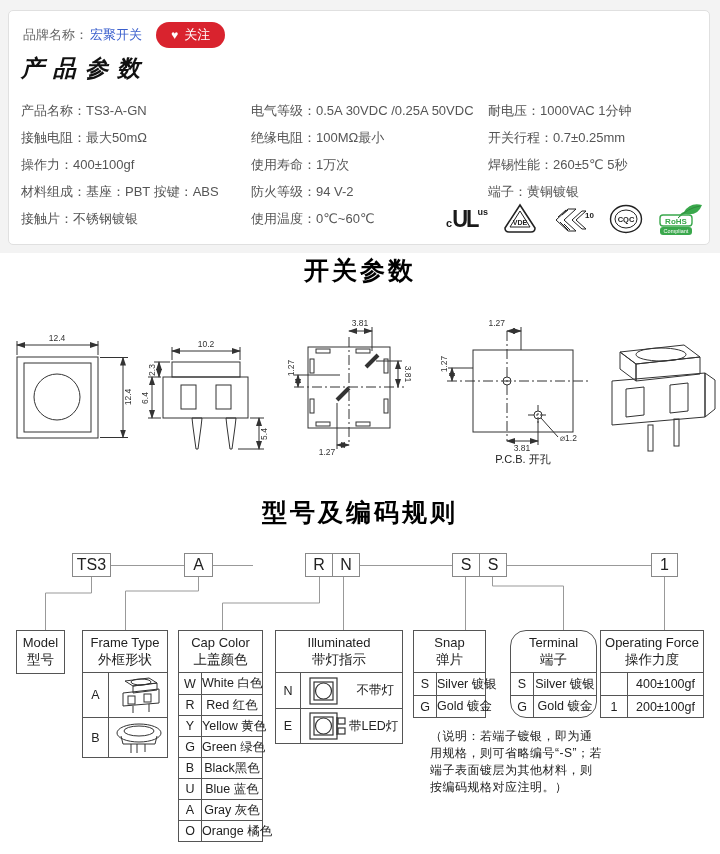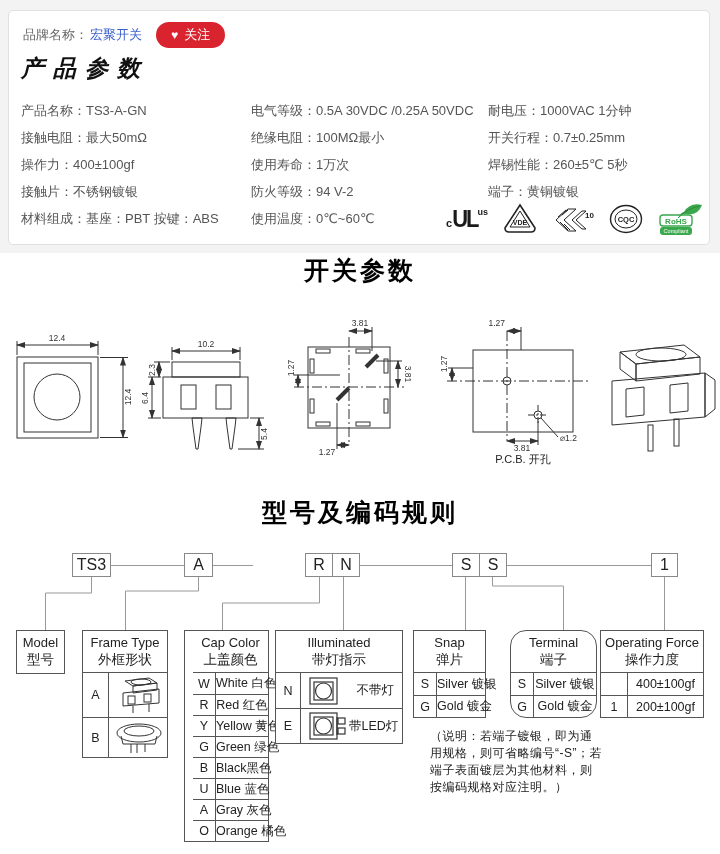--- a/index.html
+++ b/index.html
@@ -64,22 +64,22 @@
       <span>关注</span>
     </button>
   </div>
 
   <div class="pp-title">产品参数</div>
 
   <div class="spec-col" style="left:12px;">
     <div class="spec-row"><span class="lab">产品名称：</span><span class="val">TS3-A-GN</span></div>
     <div class="spec-row"><span class="lab">接触电阻：</span><span class="val">最大50mΩ</span></div>
     <div class="spec-row"><span class="lab">操作力：</span><span class="val">400±100gf</span></div>
+    <div class="spec-row"><span class="lab">材料组成：</span><span class="val">基座：PBT  按键：ABS</span></div>
     <div class="spec-row"><span class="lab">接触片：</span><span class="val">不锈钢镀银</span></div>
-    <div class="spec-row"><span class="lab">材料组成：</span><span class="val">基座：PBT  按键：ABS</span></div>
   </div>
   <div class="spec-col" style="left:242px;">
     <div class="spec-row"><span class="lab">电气等级：</span><span class="val">0.5A  30VDC /0.25A  50VDC</span></div>
     <div class="spec-row"><span class="lab">绝缘电阻：</span><span class="val">100MΩ最小</span></div>
     <div class="spec-row"><span class="lab">使用寿命：</span><span class="val">1万次</span></div>
     <div class="spec-row"><span class="lab">防火等级：</span><span class="val">94 V-2</span></div>
     <div class="spec-row"><span class="lab">使用温度：</span><span class="val">0℃~60℃</span></div>
   </div>
   <div class="spec-col" style="left:479px;">
     <div class="spec-row"><span class="lab">耐电压：</span><span class="val">1000VAC  1分钟</span></div>
@@ -311,21 +311,21 @@
           <path d="M10,16 L12,24 L44,24 L46,16"></path>
           <line x1="20" y1="24" x2="20" y2="33"></line>
             <line x1="26" y1="24" x2="26" y2="33"></line>
           <line x1="34" y1="24" x2="34" y2="32"></line>
         </g>
       </svg>
     </div>
   </div>
 </div>
 
-<div class="ctable" style="left:184px;width:85px;padding-left:8px;">
+<div class="ctable" style="left:178px;width:85px;">
   <div class="chead">
     <div class="en">Cap Color</div>
     <div class="zh">上盖颜色</div>
   </div>
   <div class="crow" style="height:21px;">
       <div class="ccode">W</div>
       <div class="clabel">White 白色</div>
     </div>
   <div class="crow" style="height:21px;">
       <div class="ccode">R</div>

